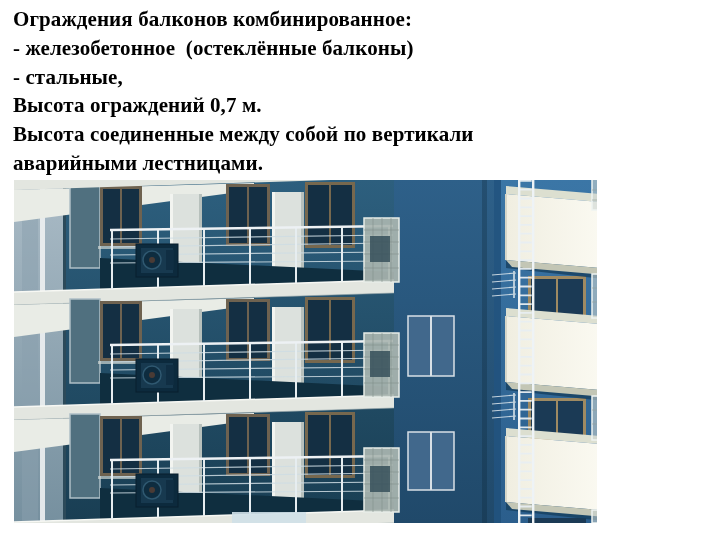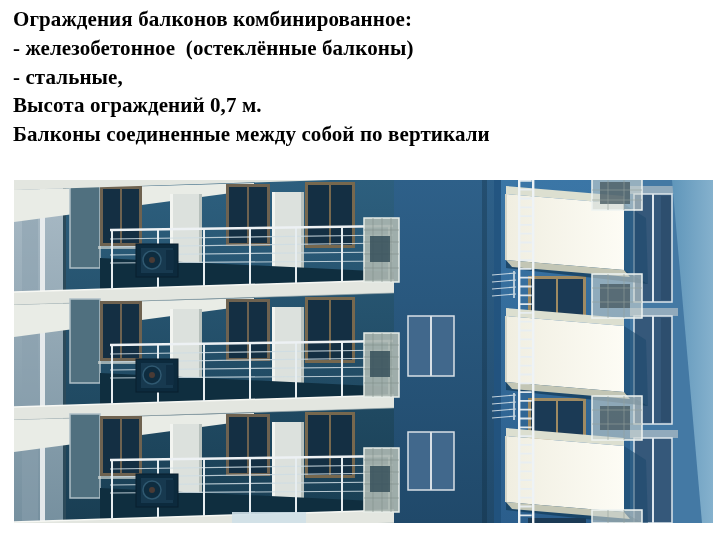--- a/index.html
+++ b/index.html
@@ -1,33 +1,34 @@
 <!DOCTYPE html>
 <html style="--page_bg: #ffffff; --text: #000000; --left_wall: #24536e; --corner_wall: #2a5a7f; --front_wall: #346c9c; --side_wall: #6096ba; --slab: #e3e6e0; --balcony_box: #f8f6ea; --glass: #142f43; --railing: #edf1f4; --ladder: #eef3f6;"><head>
 <meta charset="utf-8">
 <style>
   html,body{margin:0;padding:0;}
   body{width:720px;height:540px;font-family:"Liberation Serif",serif;}
-  .slide{position:relative;width:720px;height:540px;background:var(--page_bg,#fff);overflow:hidden;}
+  .slide{position:relative;width:597px;height:540px;background:var(--page_bg,#fff);overflow:hidden;}
   .text-block{position:absolute;left:13px;top:5px;width:600px;}
   .line{font-weight:bold;font-size:21px;line-height:28.8px;color:var(--text,#000);white-space:pre;letter-spacing:0.1px;}
   .photo{position:absolute;left:14px;top:180px;width:699px;height:343px;overflow:hidden;}
   svg{display:block;}
 </style>
 </head>
 <body>
 
 <div class="slide">
 
   <div class="text-block">
     <div class="line">Ограждения балконов комбинированное:</div>
     <div class="line">- железобетонное  (остеклённые балконы)</div>
     <div class="line">- стальные,</div>
     <div class="line">Высота ограждений 0,7 м.</div>
-    <div class="line">Балконы соединенные между собой по вертикали</div>
+    <div class="line">Высота соединенные между собой по вертикали</div>
+    <div class="line">аварийными лестницами.</div>
   </div>
 
   <div class="photo">
   <svg width="699" height="343" viewBox="0 0 699 343" role="img" aria-label="3D render of apartment building facade: open balconies with combined reinforced-concrete and steel railings, glazed balconies at left, white box balconies connected vertically by emergency ladders, wall-mounted air conditioners">
     <defs>
       <linearGradient id="gGlass" x1="0" y1="0" x2="0" y2="1">
         <stop offset="0" stop-color="#aabbc6"></stop>
             <stop offset="1" stop-color="#76909f"></stop>
       </linearGradient>
       <linearGradient id="gLeft" x1="0" y1="0" x2="0" y2="1">

